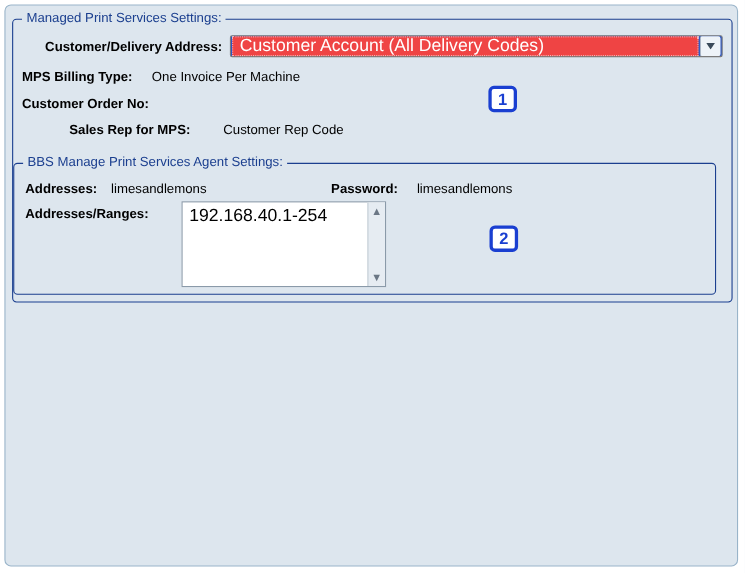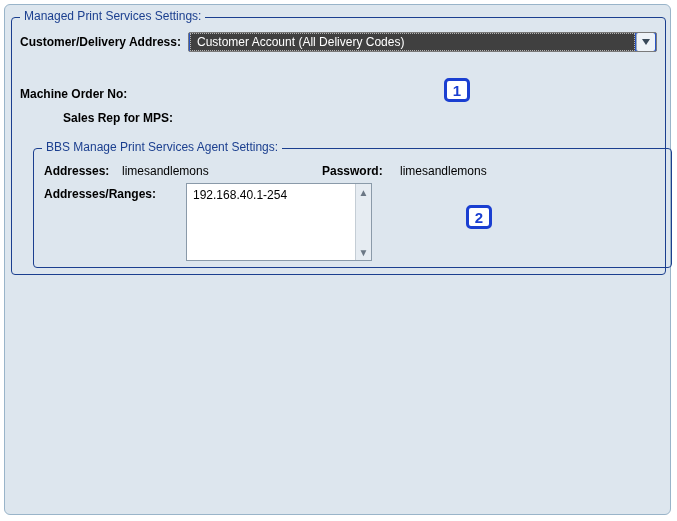--- a/index.html
+++ b/index.html
@@ -76,57 +76,57 @@
     border-radius: 2px;
     display: flex;
     align-items: center;
     box-sizing: border-box;
     margin-left: 6px;
   }
   .combo-selected {
     flex: 1;
     color: #ffffff;
     padding: 0 6px;
-    font-size: 12px;
+    font-size: 16px;
     overflow: hidden;
     white-space: nowrap;
-    background: #404040;
+    background: #ef4444;
     height: 16px;
     line-height: 16px;
     border: 1px dotted rgba(255,255,255,0.6);
     margin: 1px;
   }
   .combo-btn {
     width: 18px;
     height: 18px;
     margin: 0 1px 0 0;
     background: #eef3f8;
     border-left: 1px solid #9aa7b3;
     border-radius: 2px;
     display: flex;
     align-items: center;
     justify-content: center;
   }
   .combo-btn svg { display:block; }
 
   
   .inner-group {
-    left: 21px;
+    left: 0;
     top: 130px;
     width: 639px;
     height: 120px;
   }
 
   .textarea {
     position: absolute;
     box-sizing: border-box;
     border: 1px solid #8a9aa9;
     background: #ffffff;
     font-family: Tahoma, Arial, sans-serif;
-    font-size: 12px;
+    font-size: 16px;
     padding: 4px 16px 4px 6px;
     resize: none;
     color: #000;
   }
   .ta-scroll {
     position: absolute;
     width: 16px;
     background: #e6ecf2;
     border-left: 1px solid #c4cdd5;
     box-sizing: border-box;
@@ -162,40 +162,45 @@
   }
 </style>
 </head>
 <body>
 
 <div class="panel">
 
   <div class="groupbox outer-group">
     <div class="legend">Managed Print Services Settings:</div>
 
-    <div class="row" style="top:14px;">
+    <div class="row" style="top:14px;margin-left:21px;">
       <span class="label" style="width:162px;">Customer/Delivery Address:</span>
       <div class="combo">
         <div class="combo-selected">Customer Account (All Delivery Codes)</div>
         <div class="combo-btn">
           <svg width="8" height="6" viewBox="0 0 8 6">
               <path d="M0 0 L8 0 L4 6 Z" fill="#3a4a5a"></path>
             </svg>
         </div>
       </div>
     </div>
 
+    <div class="row" style="top:42px;">
+      <span class="label" style="width:118px;">MPS Billing Type:</span>
+      <span class="value">One Invoice Per Machine</span>
+    </div>
 
     <div class="row" style="top:66px;">
-      <span class="label" style="width:140px;">Machine Order No:</span>
+      <span class="label" style="width:140px;">Customer Order No:</span>
       <span class="value"></span>
     </div>
 
     <div class="row" style="top:90px;">
       <span class="label" style="width:140px;margin-left:43px;">Sales Rep for MPS:</span>
+      <span class="value">Customer Rep Code</span>
     </div>
 
     <div class="groupbox inner-group">
       <div class="legend">BBS Manage Print Services Agent Settings:</div>
 
       <div class="row" style="top:12px; left:10px; right:10px;">
         <span class="label" style="width:78px;">Addresses:</span>
         <span class="value" style="width:200px;">limesandlemons</span>
 
         <span class="label" style="width:78px; ">Password:</span>

